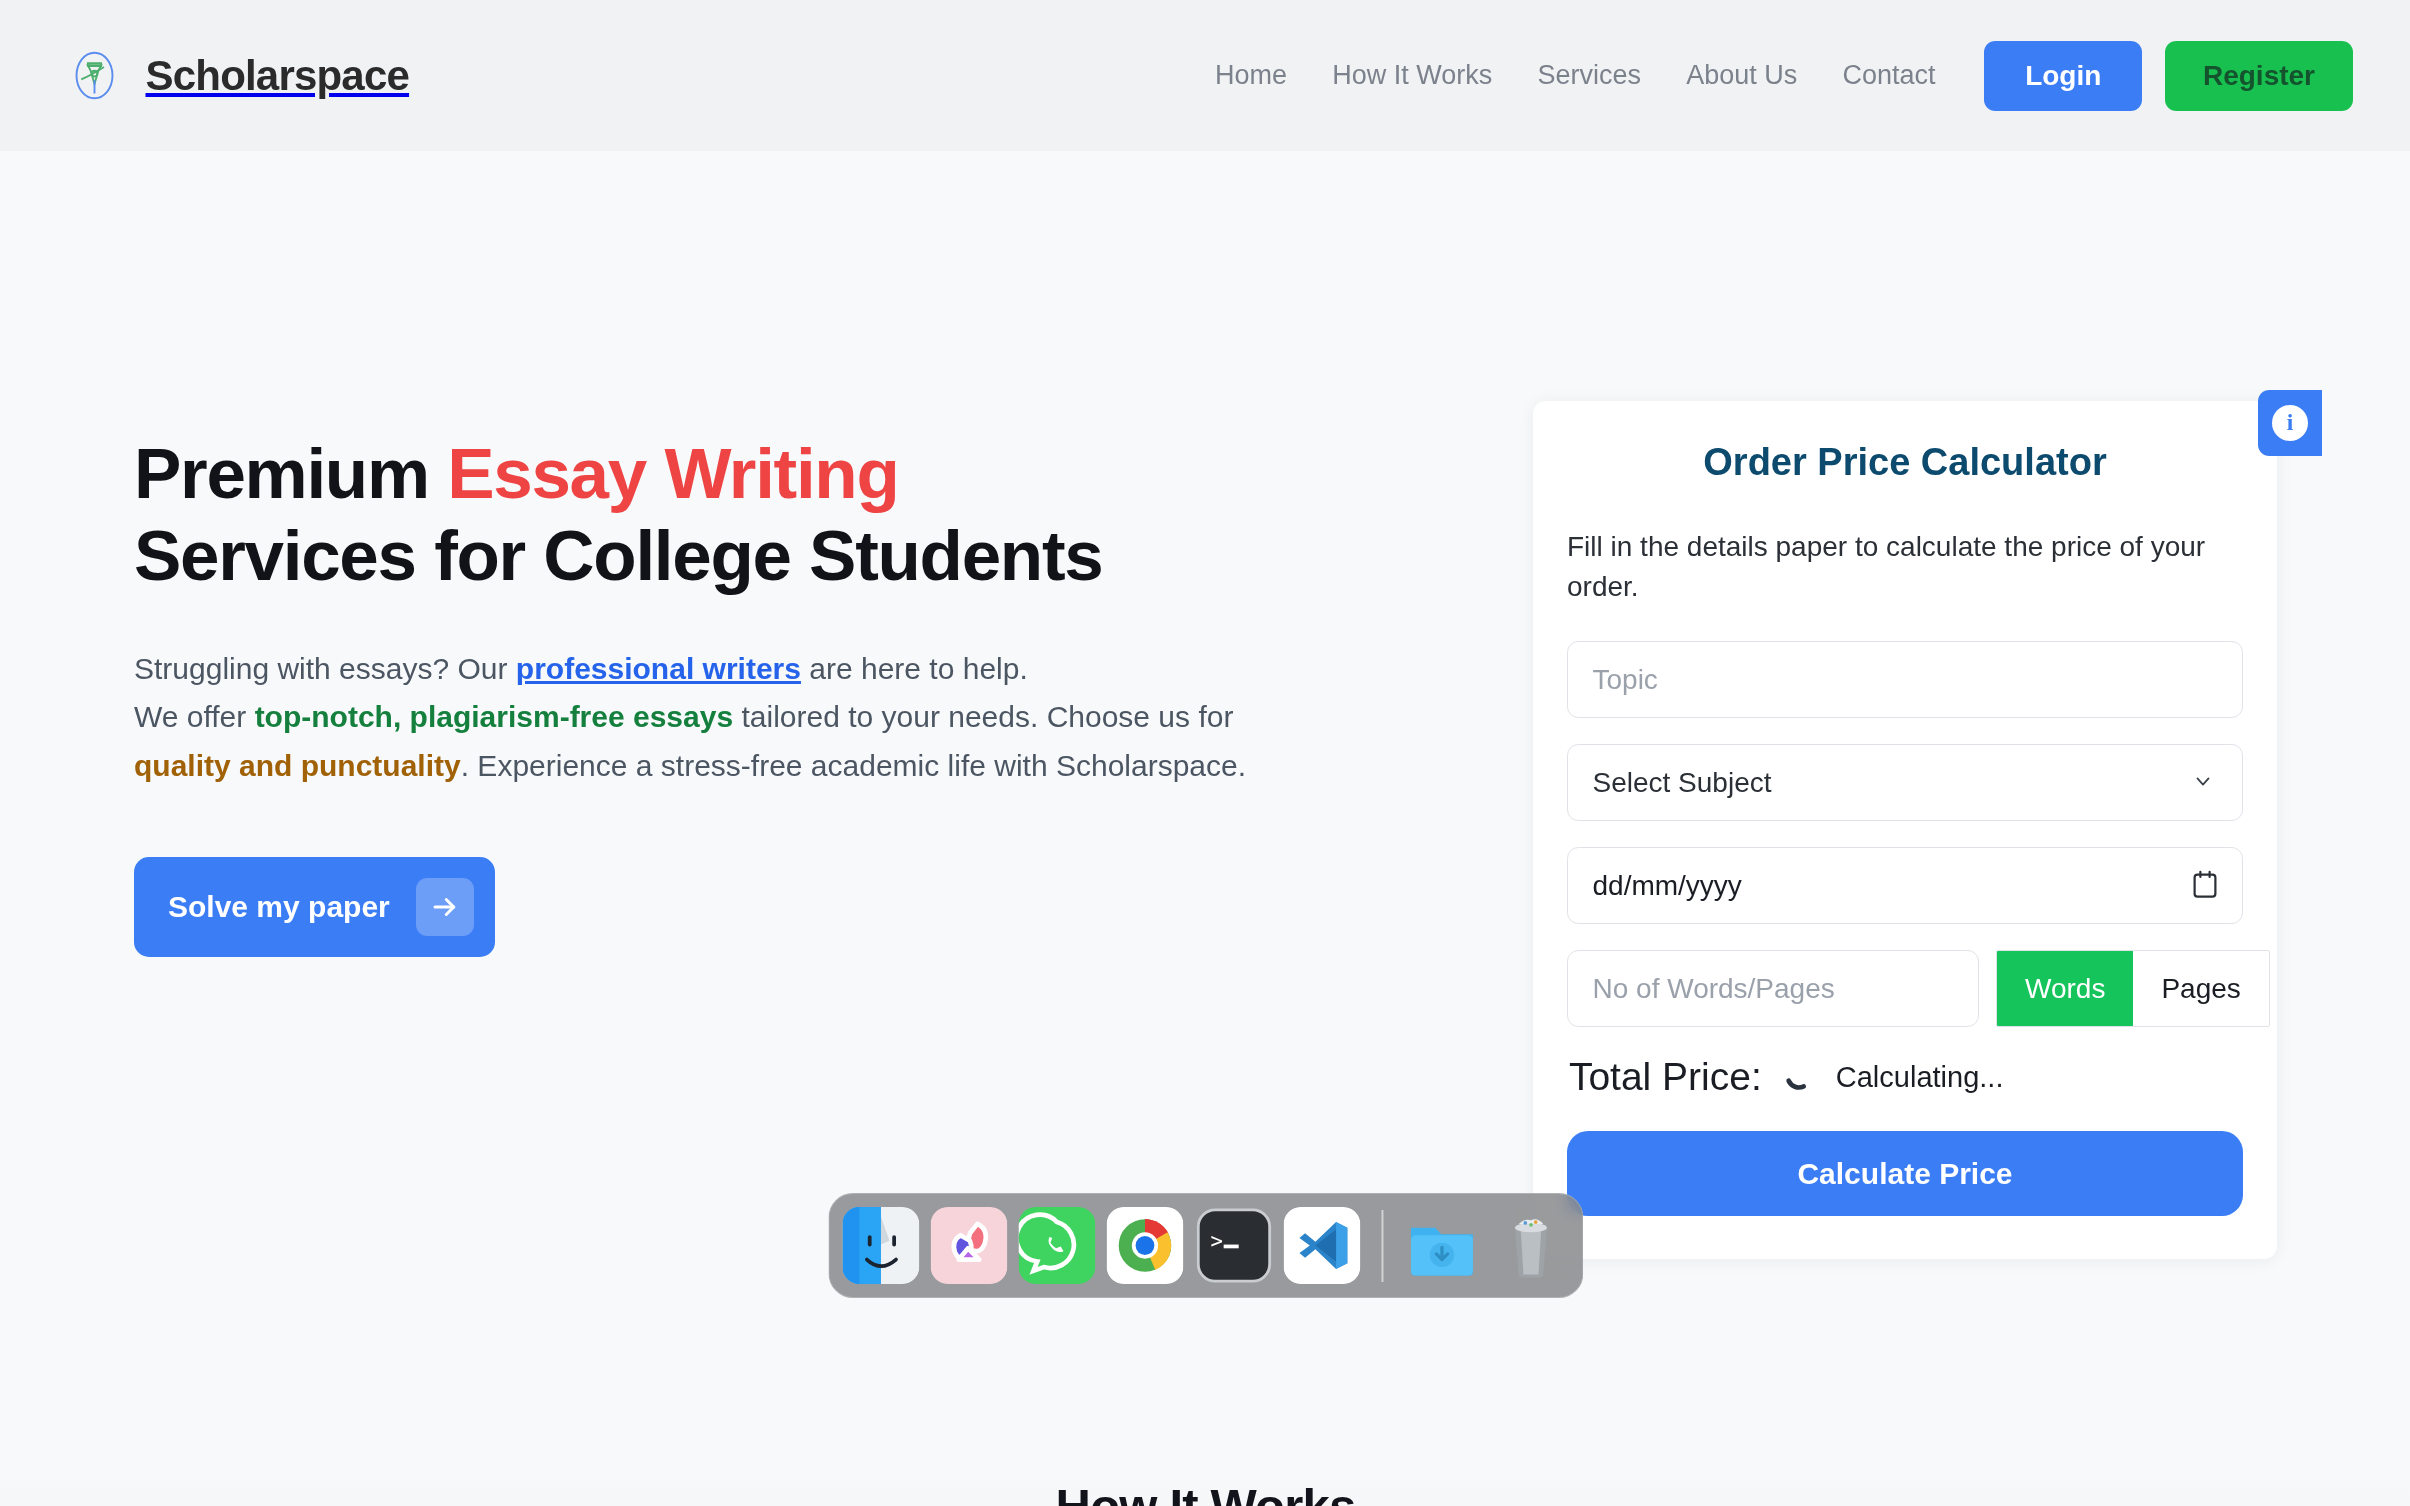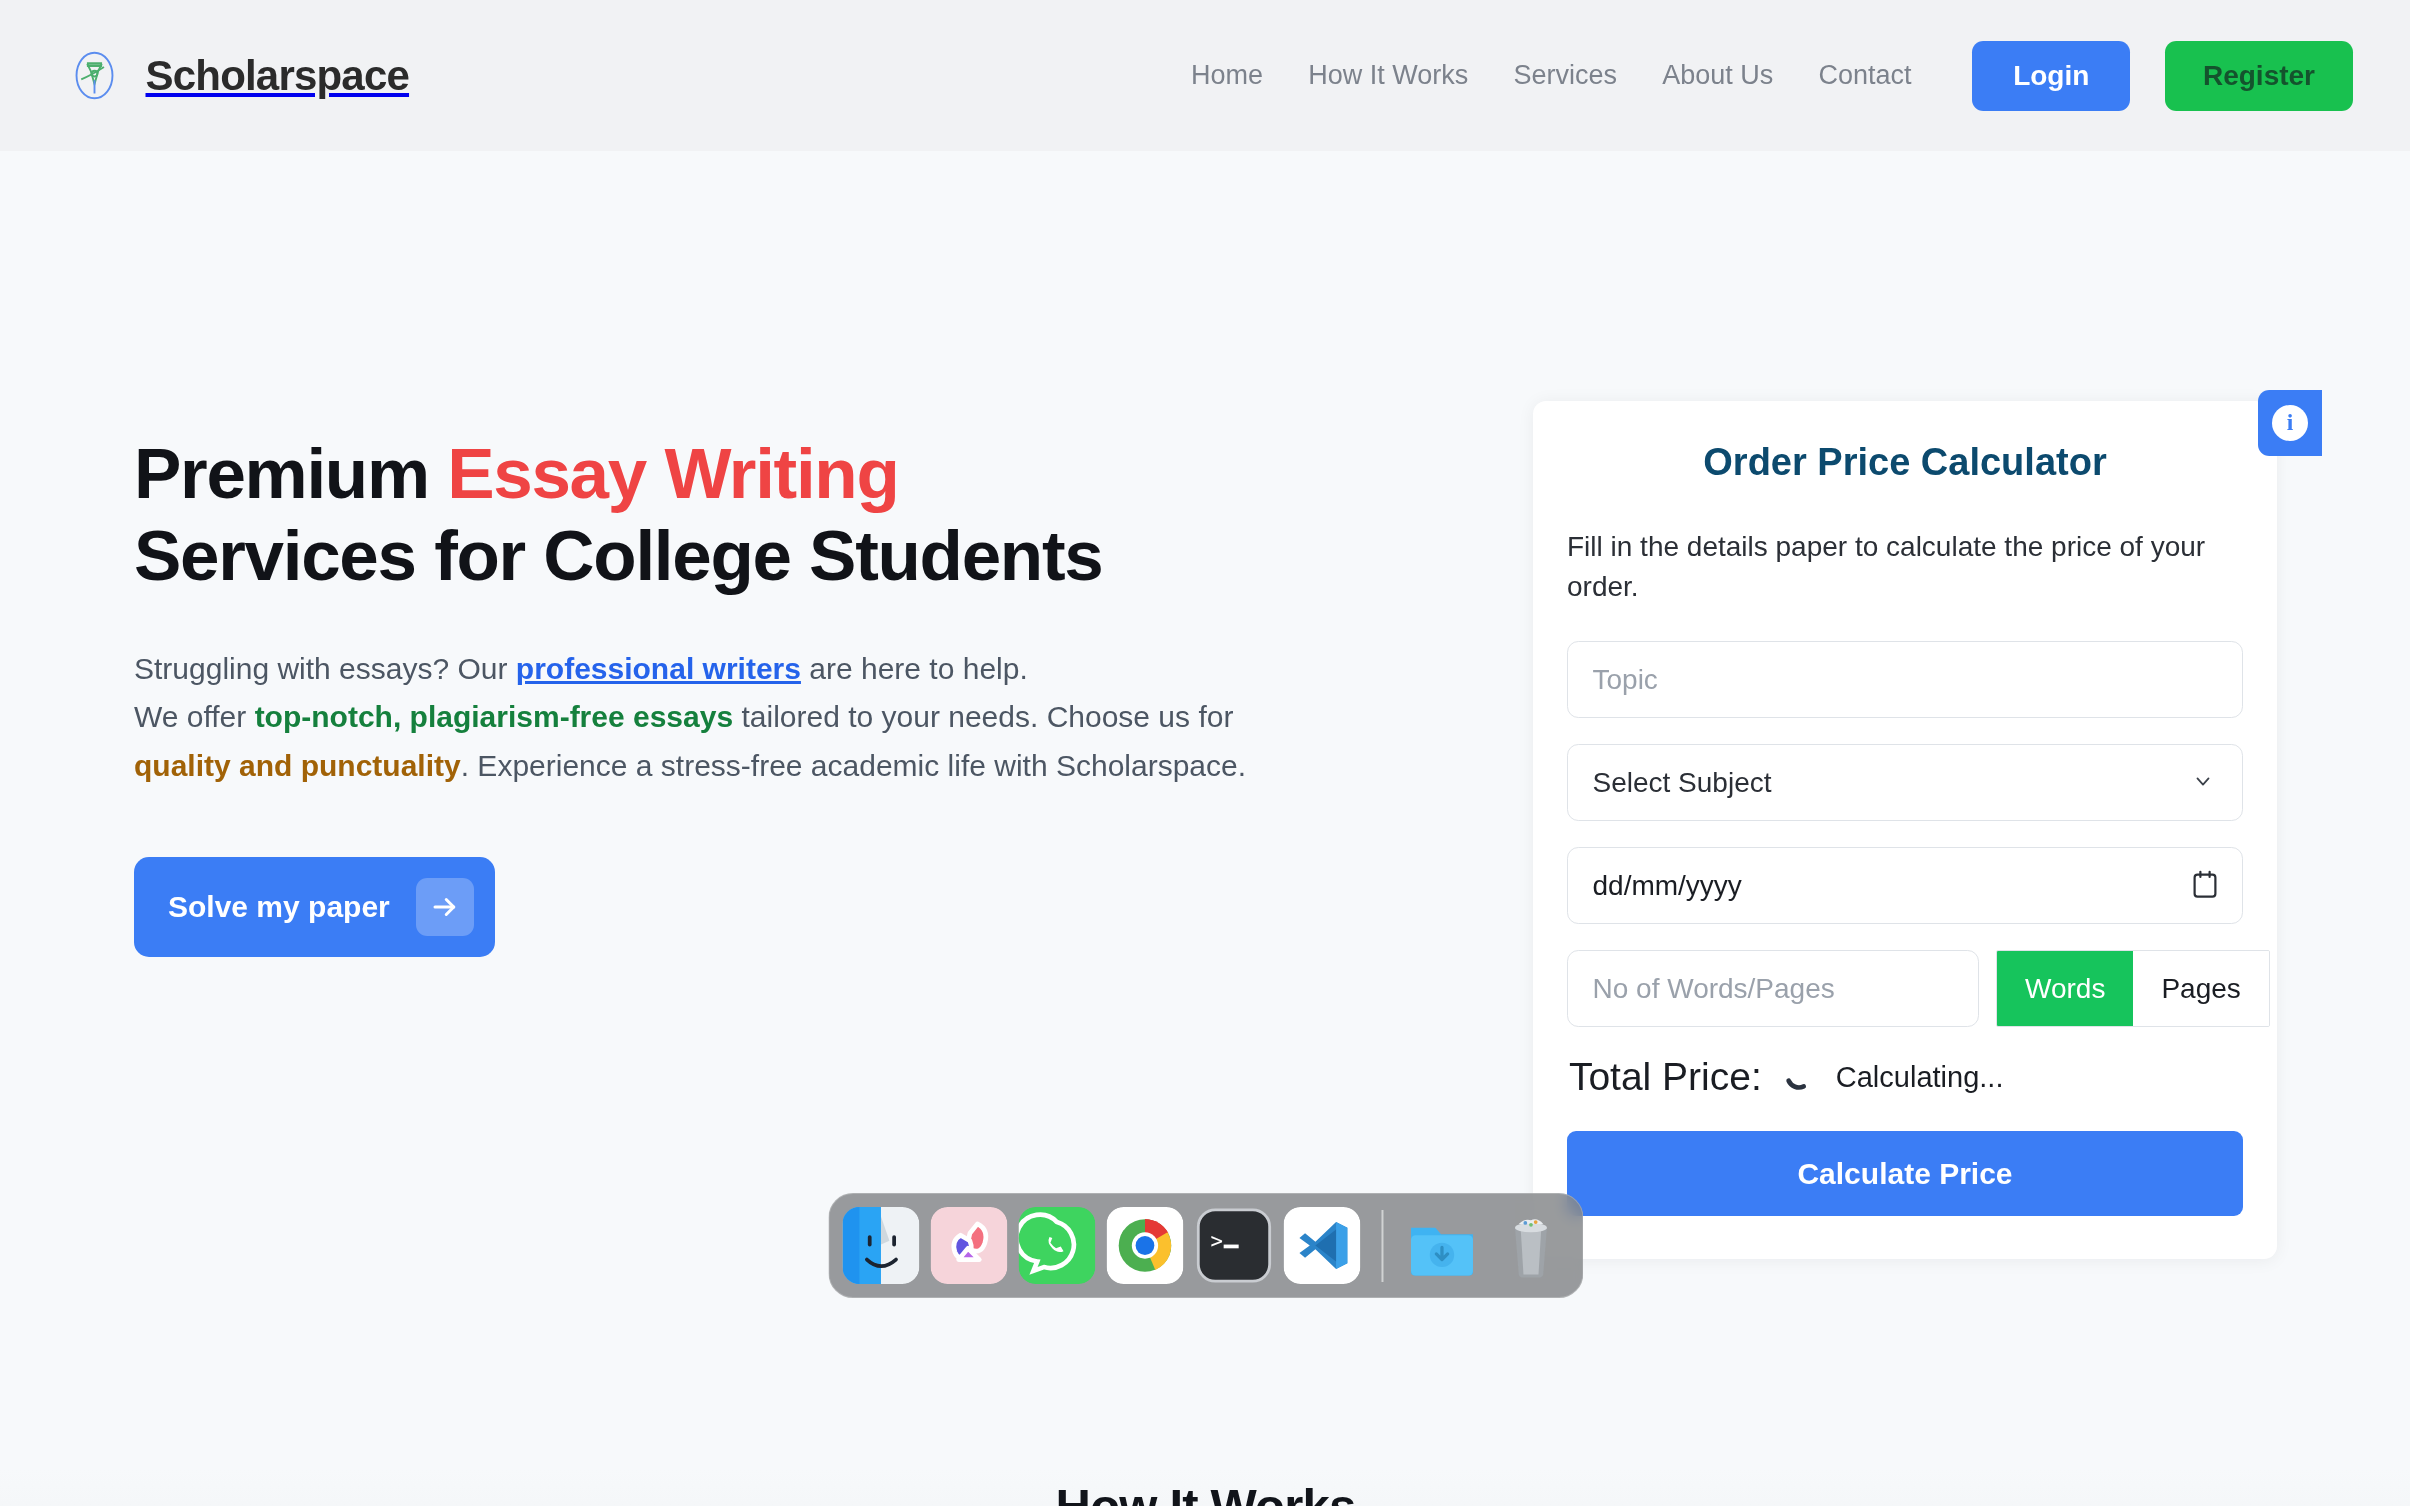--- a/index.html
+++ b/index.html
@@ -26,21 +26,21 @@
   .brand-name {
     font-size: 42px;
     font-weight: 700;
     color: #2b2b2b;
     letter-spacing: -0.8px;
   }
   .nav-area {
     margin-left: auto;
     display: flex;
     align-items: center;
-    gap: 12px;
+    gap: 0;
   }
   .nav-links { display: flex; align-items: center; gap: 0; }
   .nav-link {
     font-size: 27px;
     color: #7c828c;
     text-decoration: none;
     padding: 0 22.6px;
     white-space: nowrap;
   }
   .nav-link:first-child { padding-left: 0; }
@@ -240,21 +240,21 @@
   .calc-status { font-size: 29px; color: #1a1d23; }
   .btn-calc {
     width: 100%;
     height: 85px;
     background: #3b7df5;
     color: #ffffff;
     font-size: 30px;
     font-weight: 700;
     font-family: "Liberation Sans", sans-serif;
     border: none;
-    border-radius: 9px;
+    border-radius: 21px;
     cursor: pointer;
   }
 
   
   .section-below {
     position: absolute;
     left: 0; right: 0;
     top: 1318px;
     text-align: center;
     background: linear-gradient(180deg, #f7f9fb 0%, #eceef0 100%);

